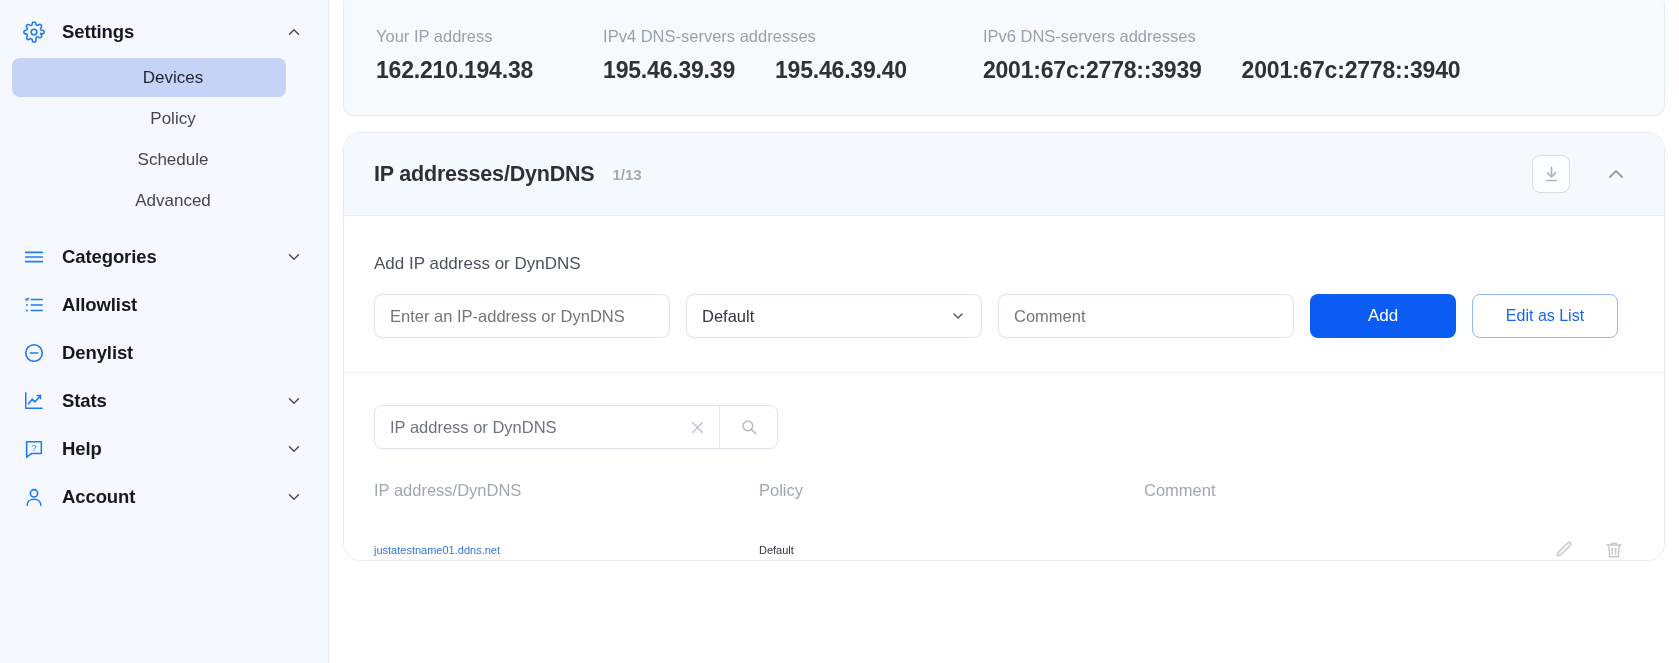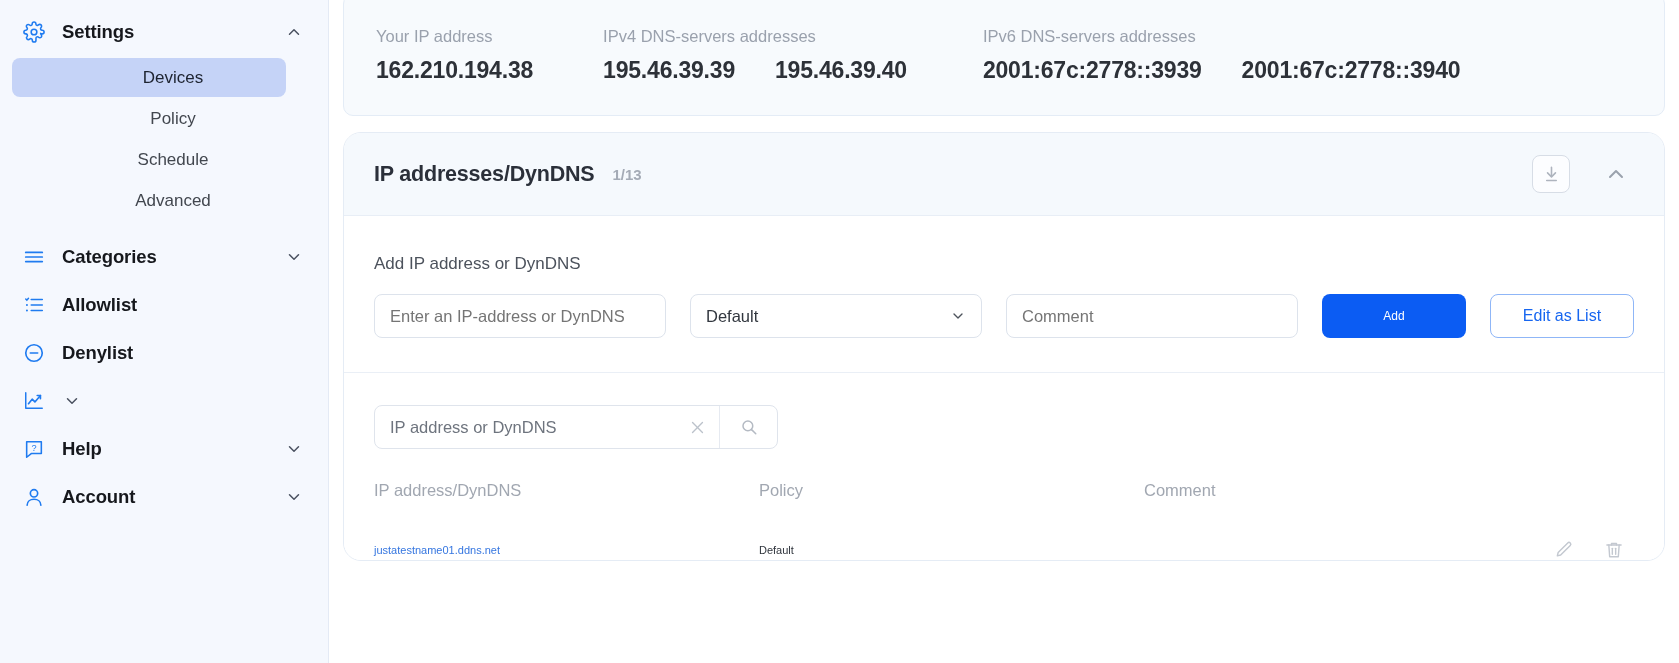--- a/index.html
+++ b/index.html
@@ -160,21 +160,21 @@
 
   .add-label {
     font-size: 17px;
     color: #4c525c;
     padding-top: 38px;
     margin-bottom: 20px;
   }
   .form-row {
     display: flex;
     align-items: center;
-    gap: 24px;
+    gap: 16px;
     padding-bottom: 34px;
   }
   .inp {
     height: 44px;
     border: 1px solid #dde3ec;
     border-radius: 8px;
     background: #fff;
     font-size: 16.5px;
     color: #9aa1ab;
     padding: 0 15px;
@@ -198,21 +198,21 @@
     justify-content: space-between;
     cursor: pointer;
   }
   .select .sc { color: #4d535c; display: flex; align-items: center; }
   .btn-add {
     width: 146px; height: 44px;
     background: #0b5cf3;
     color: #ffffff;
     border: none;
     border-radius: 8px;
-    font-size: 12px;
+    font-size: 17px;
     font-family: "Liberation Sans", sans-serif;
     cursor: pointer;
   }
   .btn-edit {
     width: 146px; height: 44px;
     background: #ffffff;
     color: #1766f0;
     border: 1px solid #8fb6f7;
     border-radius: 8px;
     font-size: 16px;
@@ -358,20 +358,21 @@
     </div>
 
     <div class="nav-group-header">
       <span class="ic">
         <svg width="22" height="22" viewBox="0 0 24 24" fill="none" stroke="#1f7bf0" stroke-width="1.8" stroke-linecap="round" stroke-linejoin="round">
           <polyline points="3 3 3 20 21 20" stroke-width="1.6"></polyline>
           <polyline points="6 15 10 10 13 13 19 6"></polyline>
           <polyline points="15.5 6 19 6 19 9.5"></polyline>
         </svg>
       </span>
+      <span class="lbl">Stats</span>
       <span class="chev">
         <svg width="18" height="18" viewBox="0 0 24 24" fill="none" stroke="currentColor" stroke-width="2" stroke-linecap="round" stroke-linejoin="round">
             <polyline points="6 9 12 15 18 9"></polyline>
           </svg>
       </span>
     </div>
 
     <div class="nav-group-header">
       <span class="ic">
         <svg width="22" height="22" viewBox="0 0 24 24" fill="none" stroke="#1f7bf0" stroke-width="1.7" stroke-linejoin="round">

